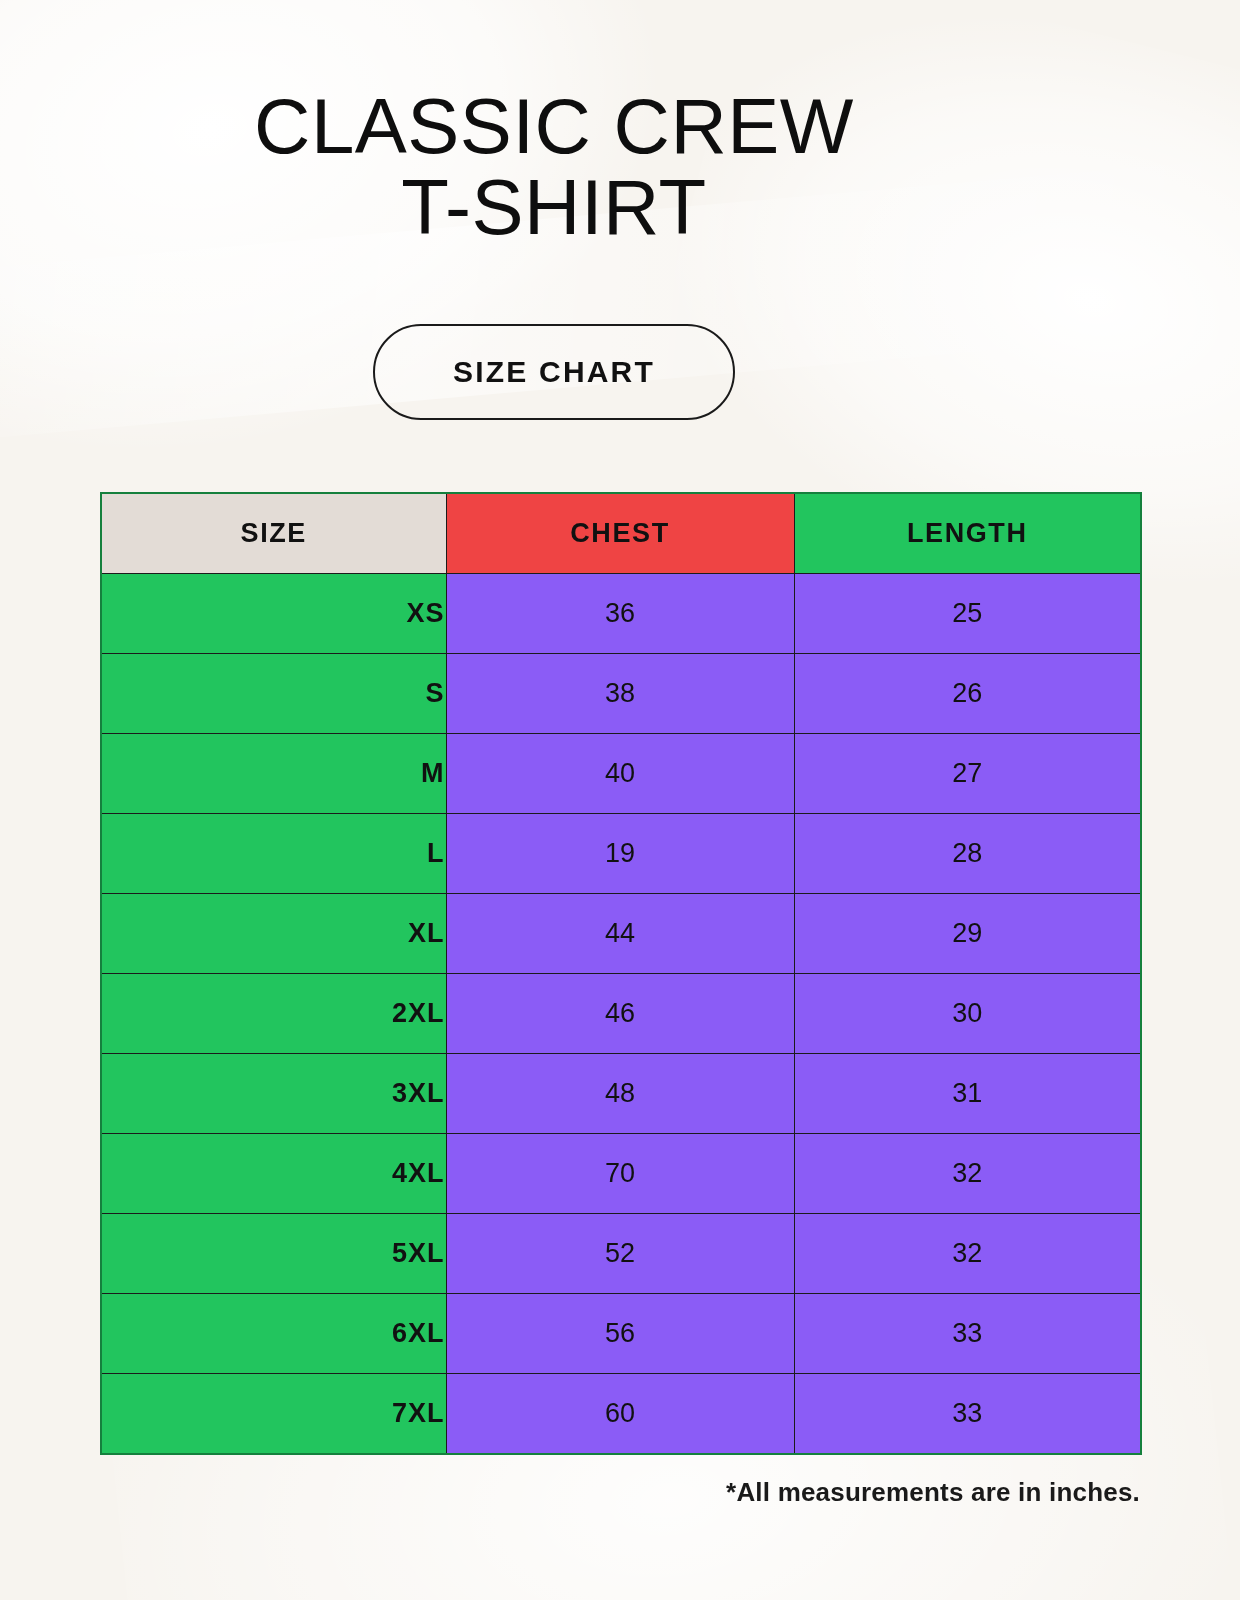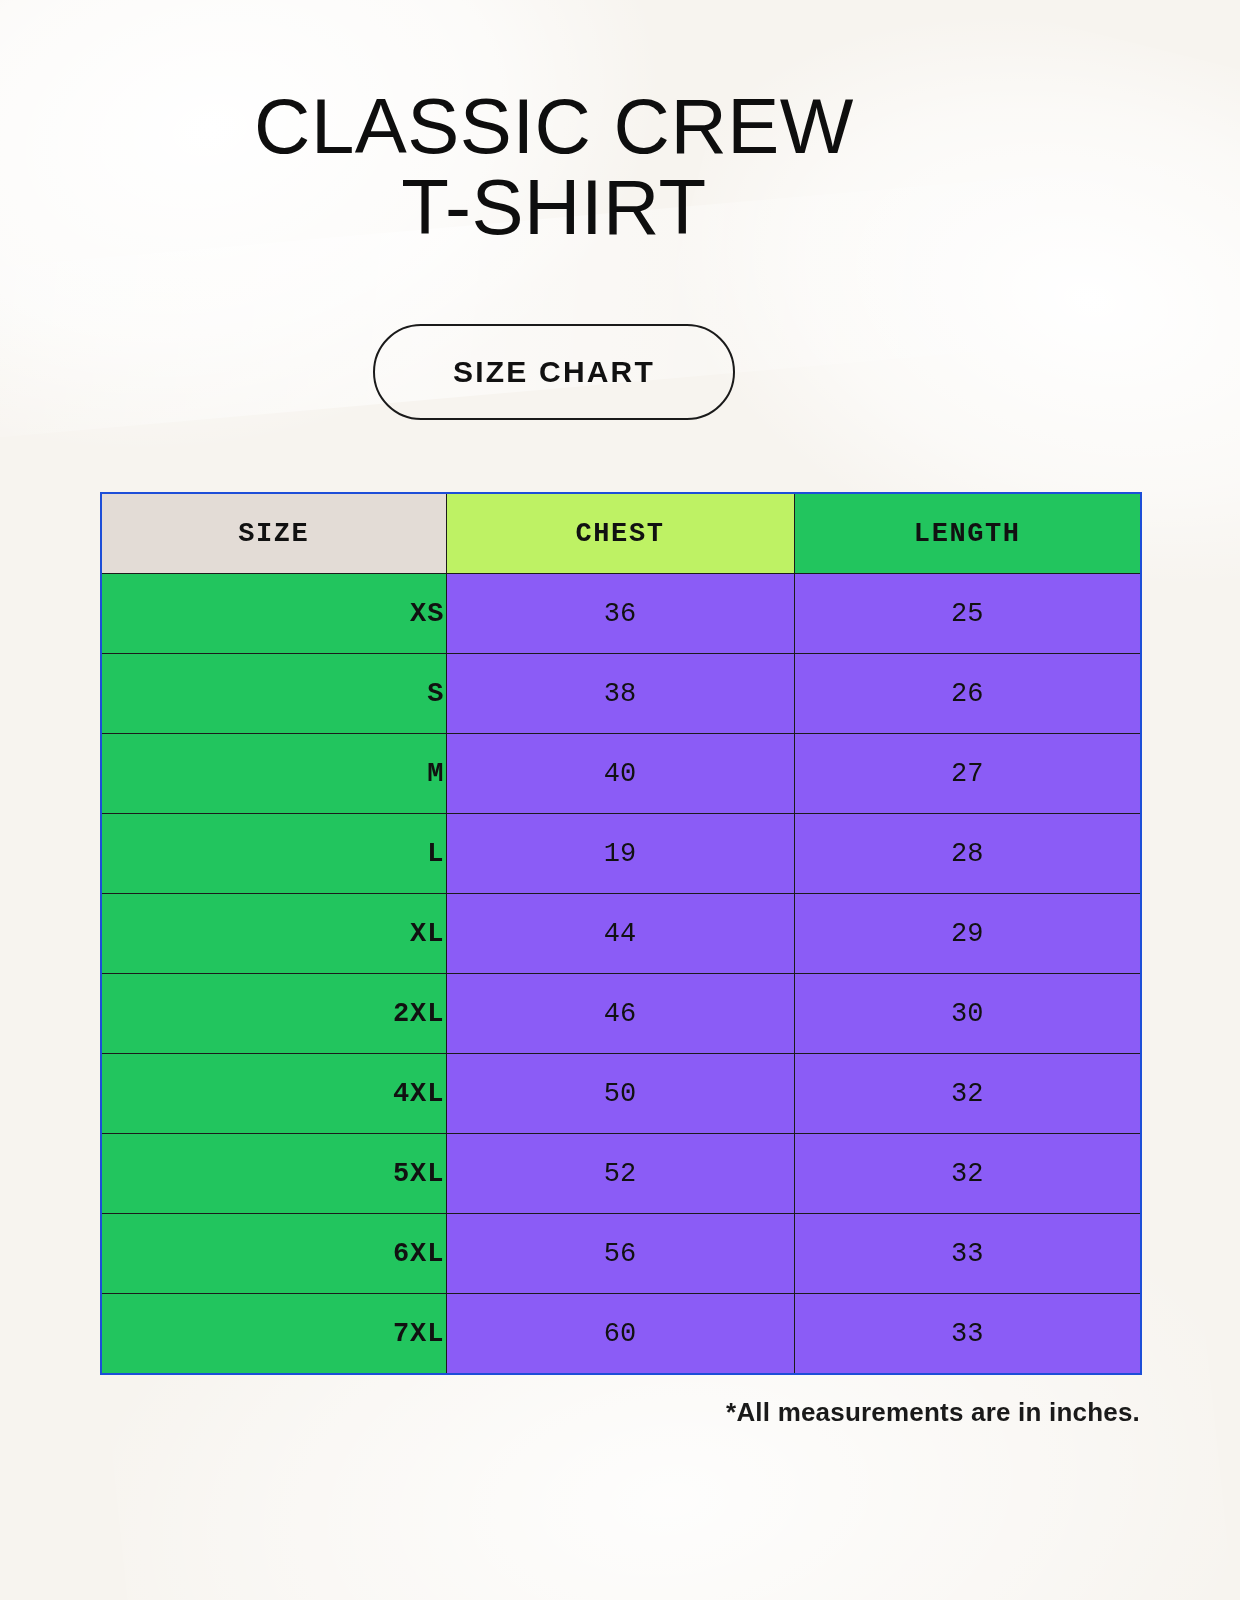--- a/index.html
+++ b/index.html
@@ -85,22 +85,21 @@
   }
 
   .table-wrap {
     margin-top: 72px;
   }
   table.size-table {
     border-collapse: collapse;
     width: 1040px;
     margin: 16px auto;
     table-layout: fixed;
-    border: 2px solid #1d4ed8;
-    font-family: Liberation Mono, monospace;
+    border: 2px solid #15803d;
   }
   table.size-table th,
   table.size-table td {
     border: 1px solid #1b1b1b;
     height: 77px;
     text-align: center;
     vertical-align: middle;
     font-size: 27px;
   }
   
@@ -108,21 +107,21 @@
   col.c-chest { width: 348px; }
   col.c-length { width: 347px; }
 
   thead th {
     font-weight: 700;
     letter-spacing: 1.6px;
     font-size: 28px;
     height: 82px;
   }
   thead th.h-size { background: #e3dcd6; }
-  thead th.h-chest { background: #bef264; }
+  thead th.h-chest { background: #ef4444; }
   thead th.h-length { background: #22c55e; }
 
   tbody td.size-cell {
     background: #22c55e;
     font-weight: 700;
     letter-spacing: 1px;
     text-align: right;
   }
   tbody td.val-cell {
     background: #8b5cf6;
@@ -197,22 +196,27 @@
           <td class="size-cell">XL</td>
           <td class="val-cell">44</td>
           <td class="val-cell">29</td>
         </tr>
         <tr>
           <td class="size-cell">2XL</td>
           <td class="val-cell">46</td>
           <td class="val-cell">30</td>
         </tr>
         <tr>
+          <td class="size-cell">3XL</td>
+          <td class="val-cell">48</td>
+          <td class="val-cell">31</td>
+        </tr>
+        <tr>
           <td class="size-cell">4XL</td>
-          <td class="val-cell">50</td>
+          <td class="val-cell">70</td>
           <td class="val-cell">32</td>
         </tr>
         <tr>
           <td class="size-cell">5XL</td>
           <td class="val-cell">52</td>
           <td class="val-cell">32</td>
         </tr>
         <tr>
           <td class="size-cell">6XL</td>
           <td class="val-cell">56</td>

